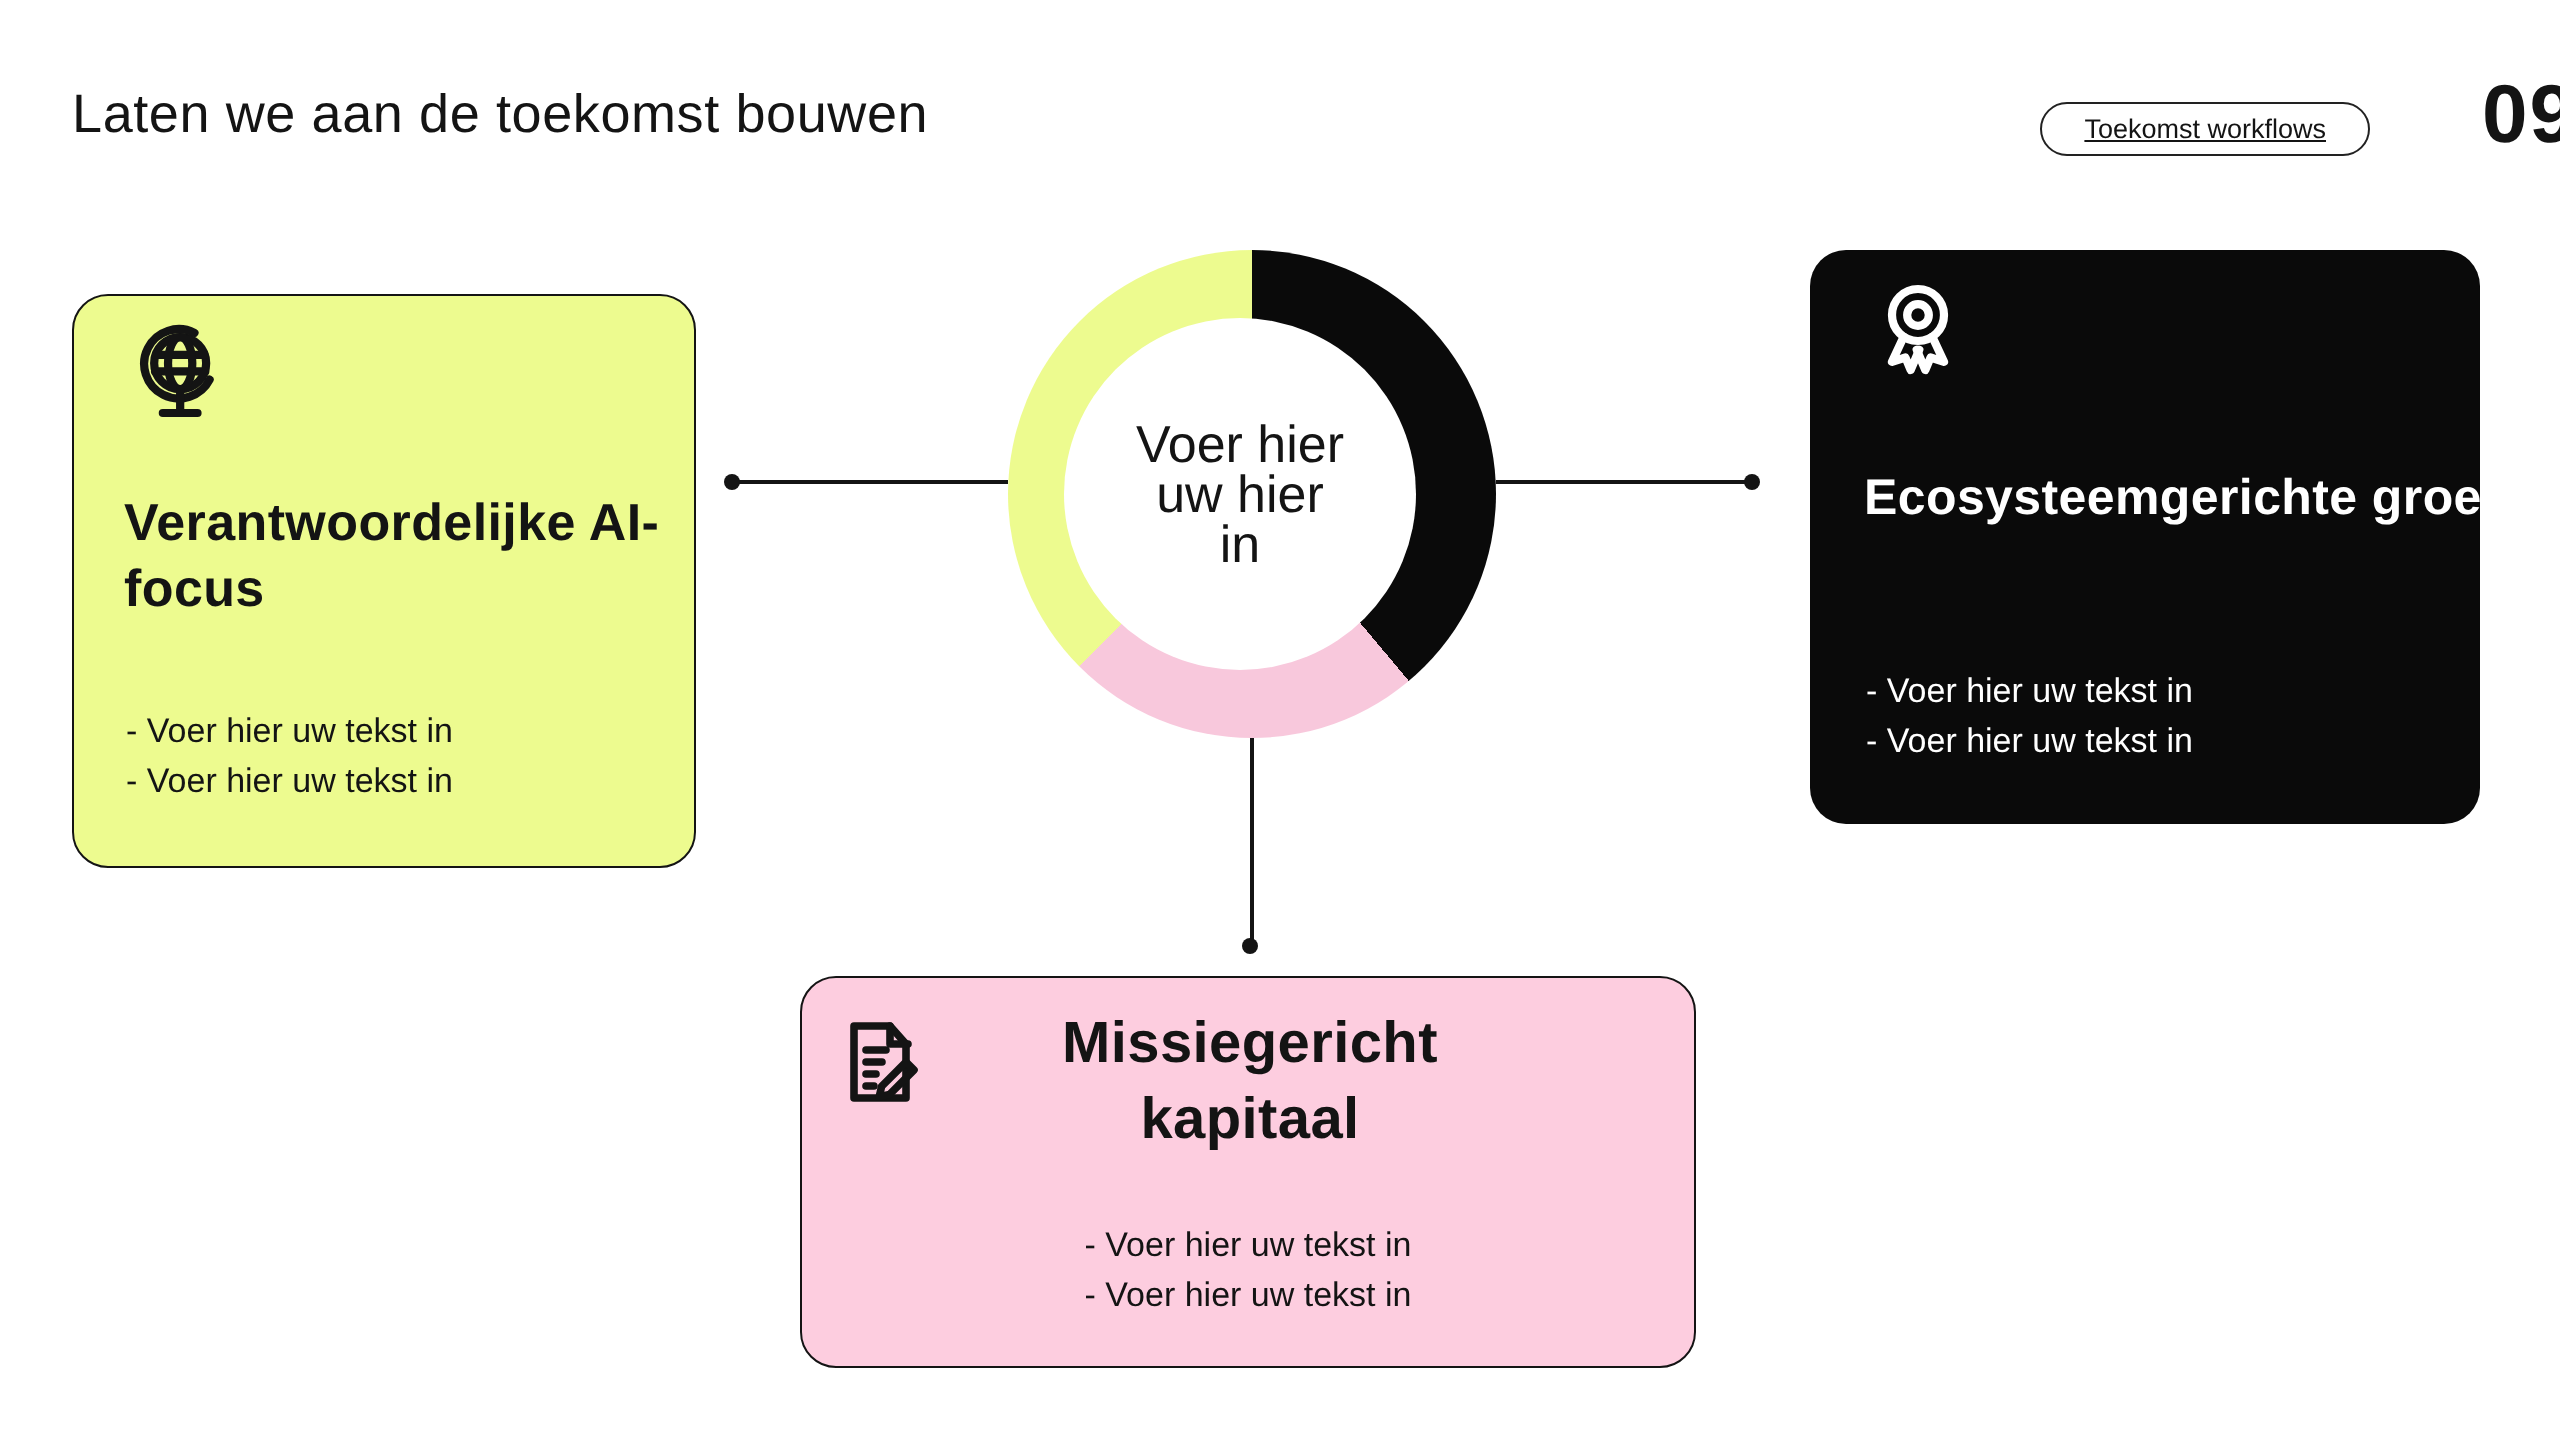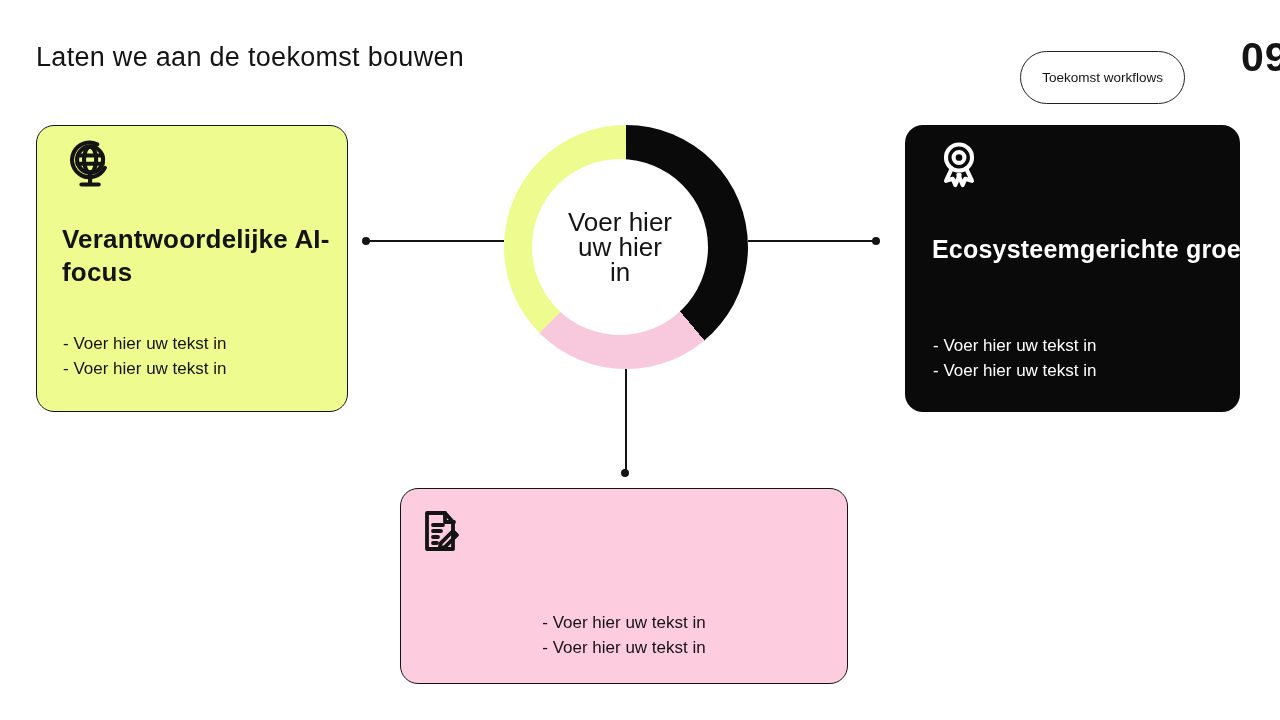--- a/index.html
+++ b/index.html
@@ -9,22 +9,22 @@
     background: #ffffff; color: #141414;
     font-family: "Liberation Sans", "DejaVu Sans", sans-serif;
   }
   .abs { position: absolute; }
 
   .slide-title {
     left: 36px; top: 42px; font-size: 27px; font-weight: 400; letter-spacing: .3px;
   }
   .badge {
     right: 95px; top: 51px; height: 25px; line-height: 25px;
-    padding: 13px 21px; border: 1.3px solid #222; border-radius: 999px;
-    font-size: 13.5px; font-weight: 500; white-space: nowrap;
+    padding: 0 21px; border: 1.3px solid #222; border-radius: 999px;
+    font-size: 13.5px; font-weight: 500; white-space: nowrap; text-decoration: underline;
   }
   .page-num {
     left: 1194px; top: 34px; font-size: 41px; font-weight: 600; letter-spacing: 1px; margin-left: 47px;
   }
 
   .card { position: absolute; border-radius: 18px; box-sizing: border-box; }
   .card-left   { left: 36px;  top: 125px; width: 312px; height: 287px; border: 1.5px solid #141414; }
   .card-right  { left: 905px; top: 125px; width: 335px; height: 287px; color: #fff; overflow: hidden; }
   .card-bottom { left: 400px; top: 488px; width: 448px; height: 196px; border: 1.5px solid #141414; }
 
@@ -72,21 +72,21 @@
 <div class="abs badge">Toekomst workflows</div>
 <div class="abs page-num">09</div>
 
 <div class="conn line-left"></div>
 <div class="conn line-right"></div>
 <div class="conn line-down"></div>
 <div class="dot dot-left"></div>
 <div class="dot dot-right"></div>
 <div class="dot dot-down"></div>
 
-<div class="card card-left" style="background: rgb(237, 251, 143);">
+<div class="card card-left" style="background: rgb(237, 251, 143); margin-top: 22px;">
   <span class="icon">
     <svg viewBox="0 0 24 24" fill="none" stroke="#141414" stroke-width="1.9" stroke-linecap="round" stroke-linejoin="round">
       <circle cx="12.5" cy="9.5" r="6"></circle>
       <path d="M6.9 7.6h11.2M6.7 11.4h11.6"></path>
       <ellipse cx="12.5" cy="9.5" rx="2.8" ry="6"></ellipse>
       <path d="M19.3 13.3A8 8 0 1 1 15.8 2.5"></path>
       <path d="M12.5 15.5v5M8.5 21h8"></path>
     </svg>
   </span>
   <div class="card-title">Verantwoordelijke AI-focus</div>
@@ -114,20 +114,21 @@
 
 <div class="card card-bottom" style="background: rgb(253, 205, 223);">
   <span class="icon">
     <svg viewBox="0 0 24 24" fill="none" stroke="#141414" stroke-width="1.9" stroke-linecap="round" stroke-linejoin="round">
       <path d="M14.5 3H5.5v18h13V7.5L14.5 3Z"></path>
       <path d="M14.5 3v4.5H19"></path>
       <path d="M8.5 9h5M8.5 12h4M8.5 15h2.5M8.5 18h2"></path>
       <path d="m12.4 18.1 6.1-6.1 2 2-6.1 6.1-2.6.6.6-2.6Z"></path>
     </svg>
   </span>
+  <div class="card-title">Missiegericht kapitaal</div>
   <div class="card-list">
     <div>- Voer hier uw tekst in</div>
     <div>- Voer hier uw tekst in</div>
   </div>
 </div>
 
 <div class="abs donut" style="background: conic-gradient(rgb(10, 10, 10) 0deg, rgb(10, 10, 10) 140deg, rgb(248, 200, 220) 140deg, rgb(248, 200, 220) 225deg, rgb(237, 251, 143) 225deg, rgb(237, 251, 143) 360deg);">
   <div class="donut-hole">
     <div>Voer hier</div>
     <div>uw hier</div>

